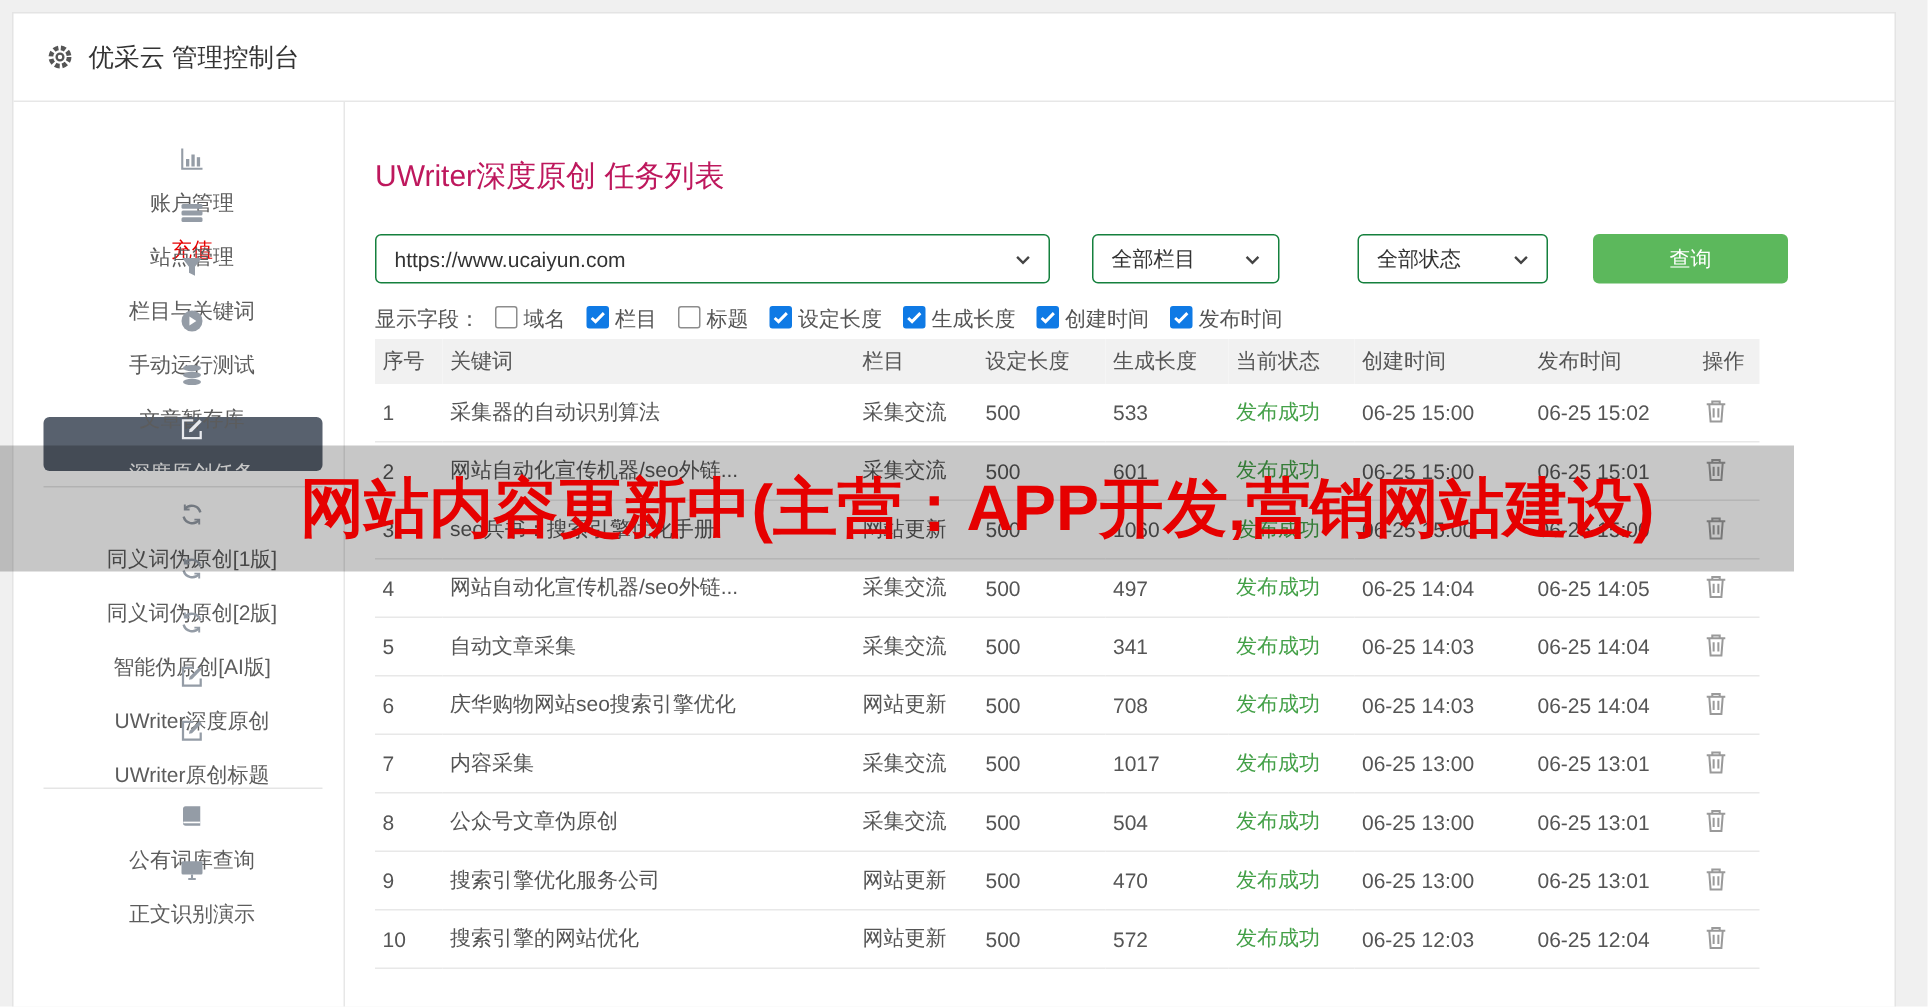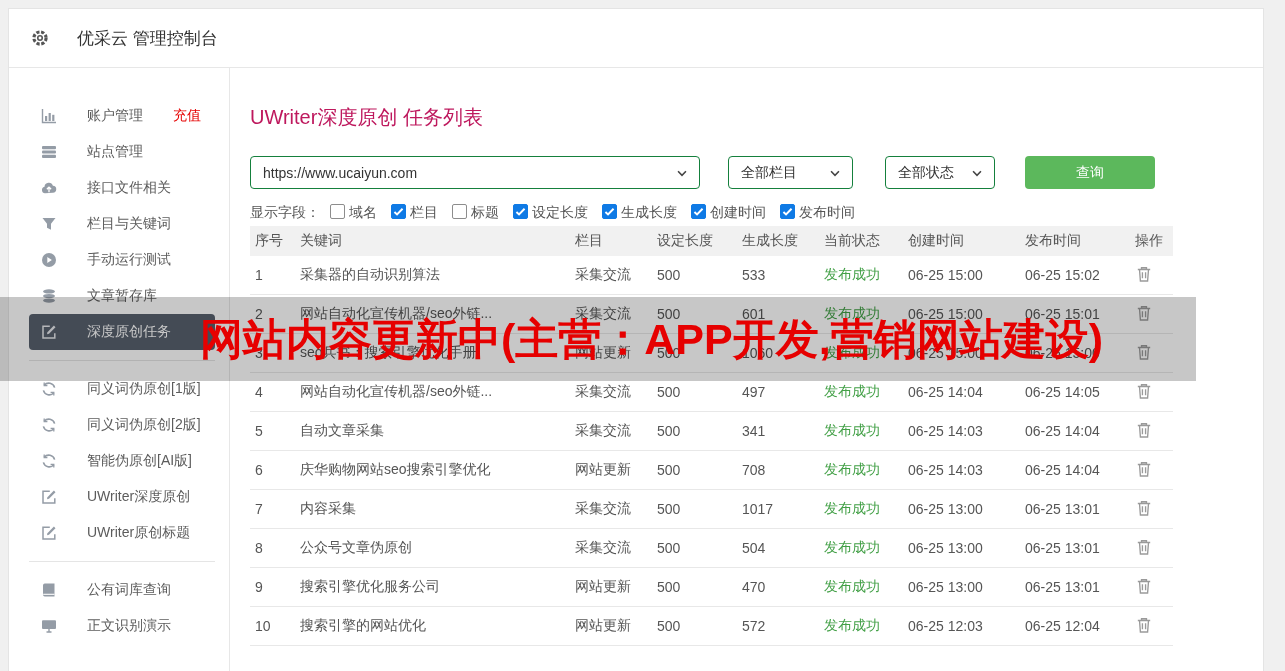--- a/index.html
+++ b/index.html
@@ -7,45 +7,45 @@
     width:1285px;height:671px;position:relative;overflow:hidden;
     background:#f0f0f0;
     font-family:"Liberation Sans","DejaVu Sans",sans-serif;
     color:#555;
   }
   .card{
     position:absolute;left:8px;top:8px;width:1256px;height:663px;
     background:#fff;border:1px solid #e4e4e4;border-bottom:none;box-sizing:border-box;
   }
   
-  .topbar{height:58px;border-bottom:1px solid #e7e7e7;display:flex;align-items:center;padding-left:22px;gap:28px;}
+  .topbar{height:58px;border-bottom:1px solid #e7e7e7;display:flex;align-items:center;padding-left:22px;gap:10px;}
   .topbar .icn{width:18px;height:18px;color:#555;}
   .topbar-title{font-size:17px;color:#333;}
   
   .bodyrow{display:flex;height:603px;}
   .sidebar{width:221px;border-right:1px solid #e7e7e7;box-sizing:border-box;padding-top:30px;flex:none;}
-  .sb-item{height:36px;display:flex;align-items:center;gap:30px;margin:0 14px 0 20px;padding:0 0 0 12px;
-    font-size:14px;color:#5c5c5c;border-radius:4px;cursor:pointer;}
+  .sb-item{height:36px;display:flex;align-items:center;gap:13px;margin:0 14px 0 20px;padding:0 0 0 12px;
+    font-size:14px;color:#5c5c5c;border-radius:4px;cursor:pointer;flex-direction:column;}
   .sb-item .icn{width:16px;height:16px;color:#949ca6;flex:none;}
   .sb-item.active{background:var(--active-item-bg,#58616e);color:#fff;}
   .sb-item.active .icn{color:#e8eaee;}
   .sb-badge{color:var(--badge-red,#e60000);}
   .sb-divider{border-top:1px solid #e5e5e5;margin:10px 14px 10px 20px;}
   .icn svg{width:100%;height:100%;display:block;}
   
   .content{flex:1;padding-left:20px;box-sizing:border-box;position:relative;}
   .page-title{font-size:20px;color:#be185d;margin-top:36px;}
   .filters{display:flex;align-items:center;margin-top:25px;}
   .selbox{height:33px;border:1px solid #15803d;border-radius:4px;background:#fff;box-sizing:border-box;
     display:flex;align-items:center;font-size:14px;color:#333;padding:0 10px 0 12px;cursor:pointer;}
   .selbox .val{flex:1;white-space:nowrap;overflow:hidden;}
   .selbox .icn{width:14px;height:14px;color:#444;flex:none;margin-left:8px;}
   .sel-site{width:450px;}
   .sel-column{width:125px;margin-left:28px;}
-  .sel-status{width:110px;margin-left:32px;}
+  .sel-status{width:127px;margin-left:52px;}
   .btn-query{width:130px;height:33px;margin-left:30px;background:var(--accent-green,#5cb85c);
     color:#fff;font-size:14px;border:none;border-radius:4px;cursor:pointer;}
   
   .fields{display:flex;align-items:center;margin-top:15px;font-size:14px;color:#555;font-family:Liberation Mono, monospace;}
   .fields-label{margin-right:10px;}
   .cb-item{display:flex;gap:4px;margin-right:14px;cursor:pointer;}
   .cb{width:15px;height:15px;border:1px solid #8d8d8d;border-radius:2px;background:#fff;box-sizing:border-box;flex:none;}
   .cb.checked{background:var(--checkbox-blue,#0f7ae5);border-color:var(--checkbox-blue,#0f7ae5);}
   .cb svg{width:100%;height:100%;display:block;}
   
@@ -91,29 +91,20 @@
         </div>
         <div class="sb-item">
           <span class="icn">
             <svg viewBox="0 0 16 16">
               <rect x="1" y="2" width="14" height="3.2" rx="1" fill="currentColor"></rect>
               <rect x="1" y="6.4" width="14" height="3.2" rx="1" fill="currentColor"></rect>
               <rect x="1" y="10.8" width="14" height="3.2" rx="1" fill="currentColor"></rect>
             </svg>
           </span>
           <span>站点管理</span>
-        </div>
-        <div class="sb-item">
-          <span class="icn">
-            <svg viewBox="0 0 16 16">
-              <path d="M4 13.2a3.3 3.3 0 0 1-.5-6.5 4.3 4.3 0 0 1 8.4-.9 3.1 3.1 0 0 1-.2 6.9z" fill="currentColor"></path>
-              <path d="M8 12.3V7.4M8 6.9L5.9 9.2M8 6.9l2.1 2.3" stroke="#fff" stroke-width="1.3" fill="none"></path>
-            </svg>
-          </span>
-          <span>接口文件相关</span>
         </div>
         <div class="sb-item">
           <span class="icn">
             <svg viewBox="0 0 16 16">
               <path d="M1.5 2h13L10 7.8v6l-4-2v-4z" fill="currentColor"></path>
             </svg>
           </span>
           <span>栏目与关键词</span>
         </div>
         <div class="sb-item">

